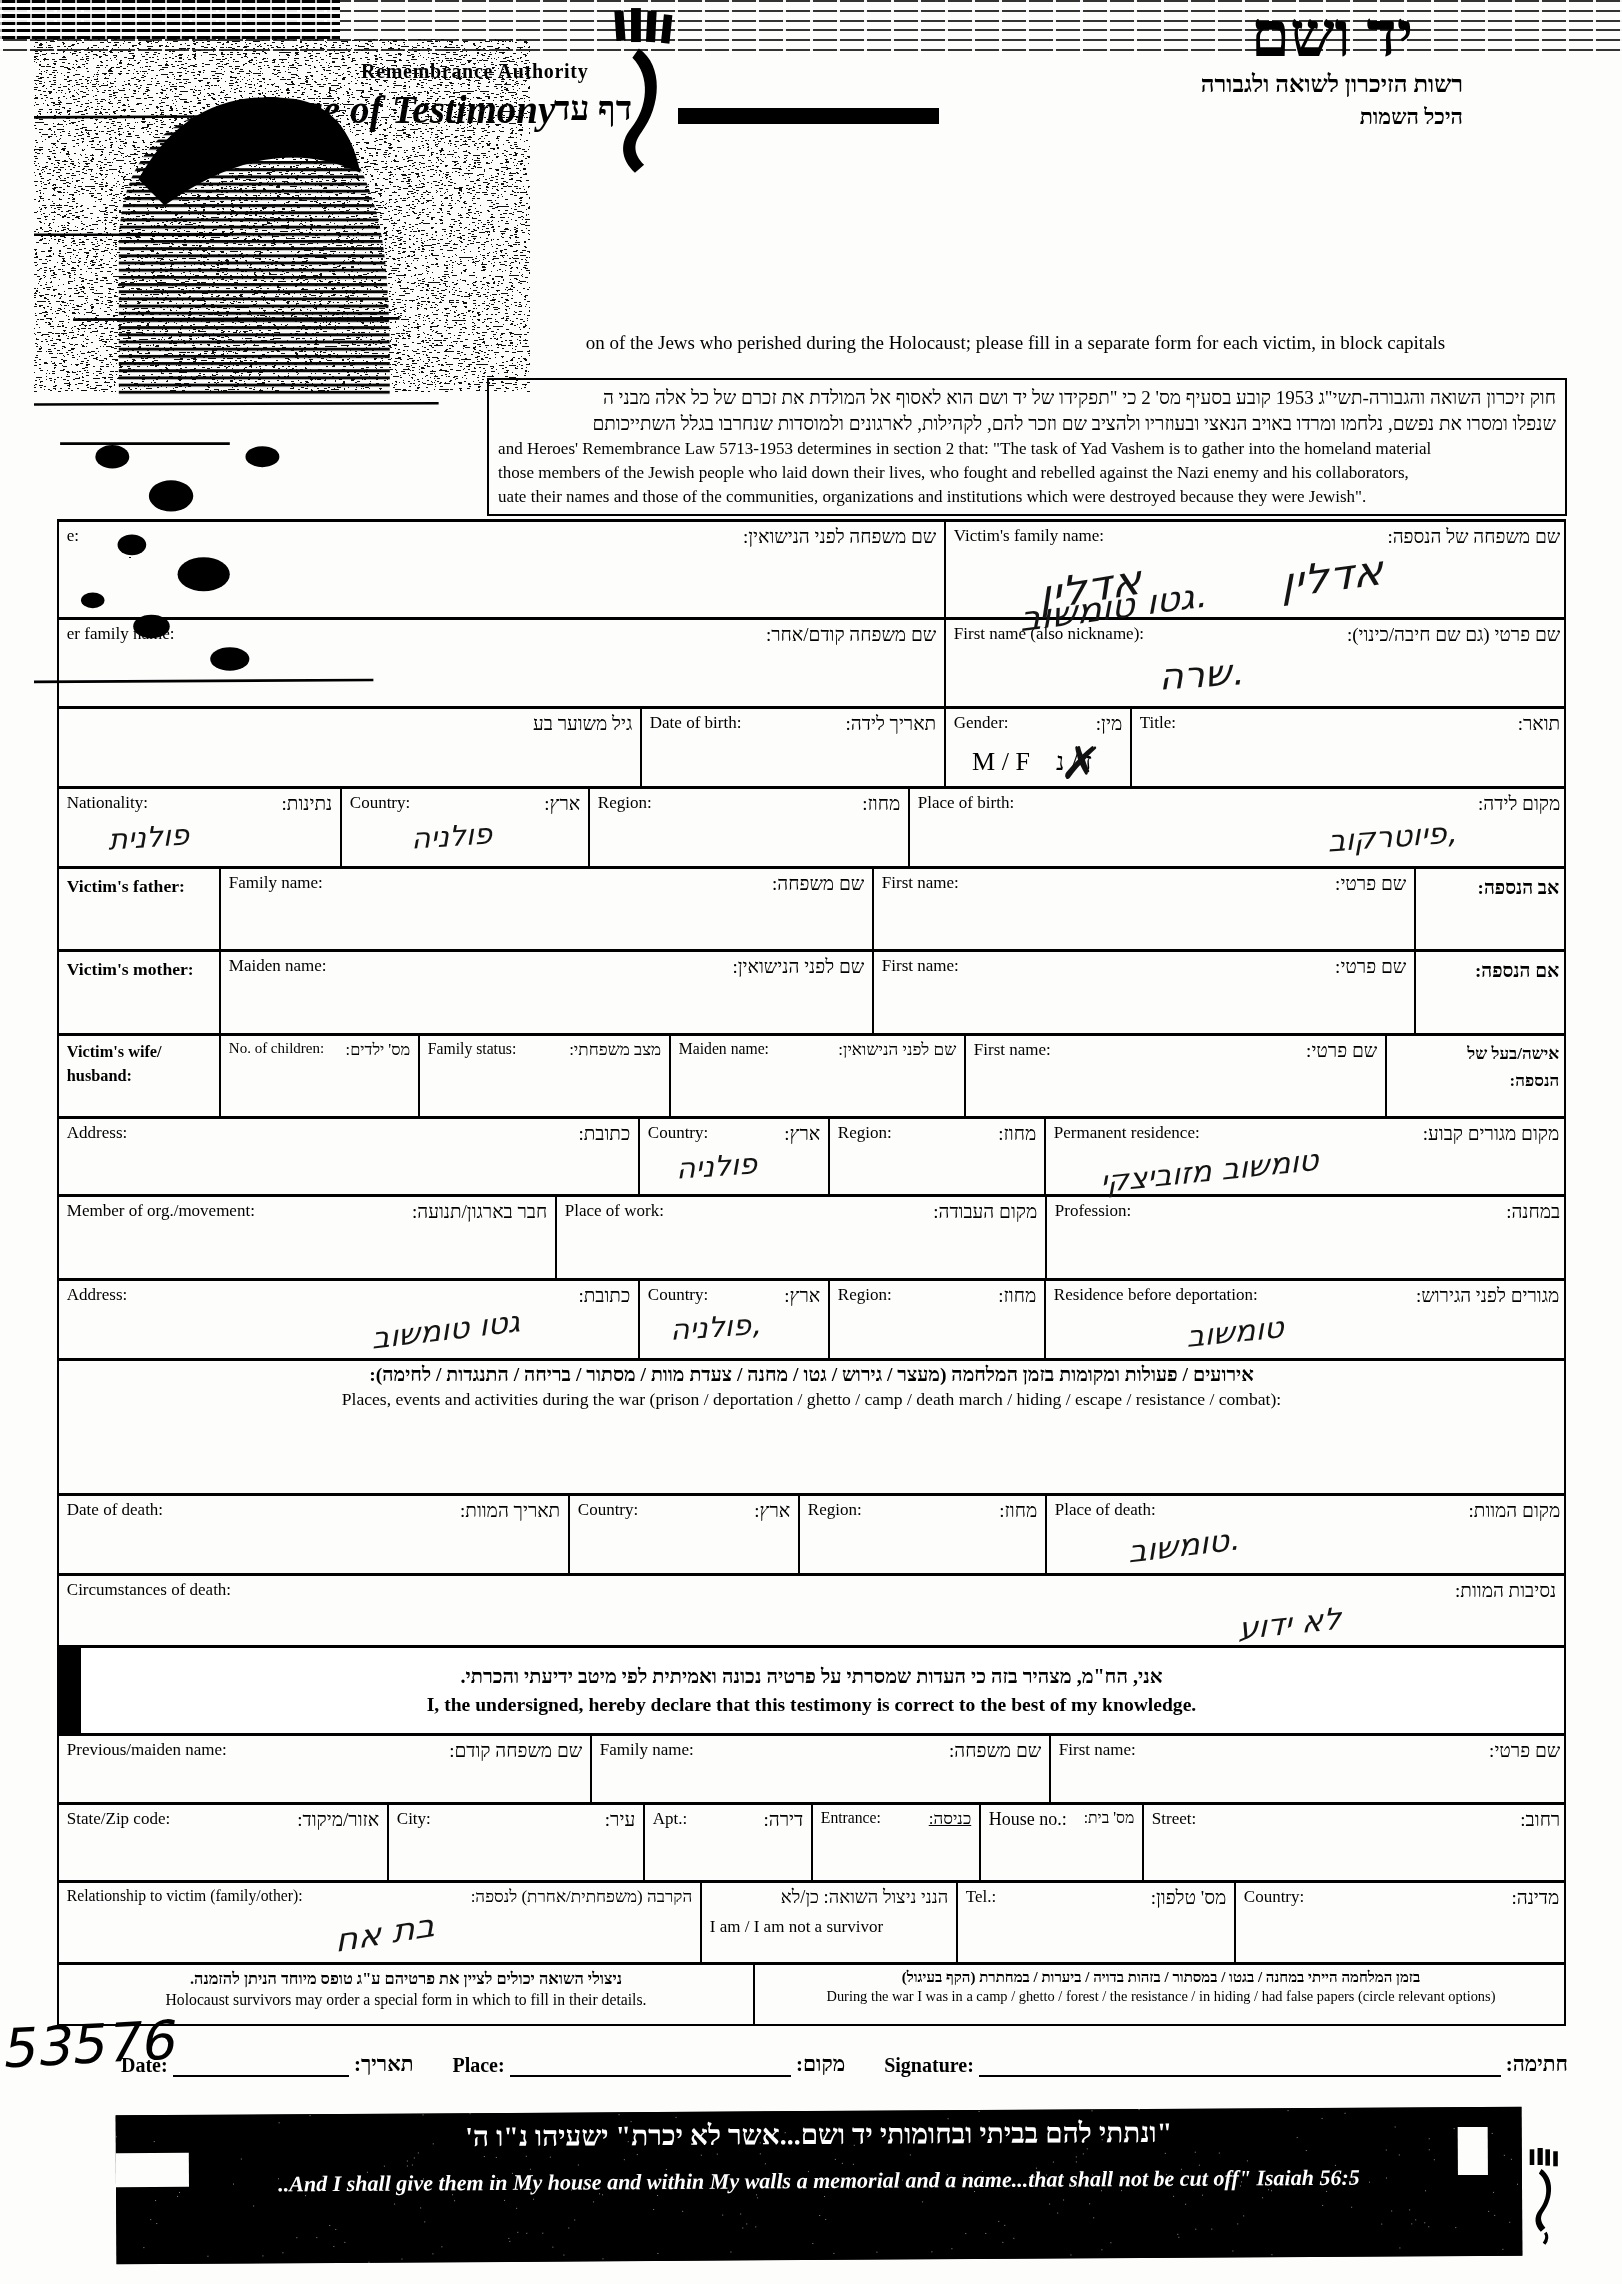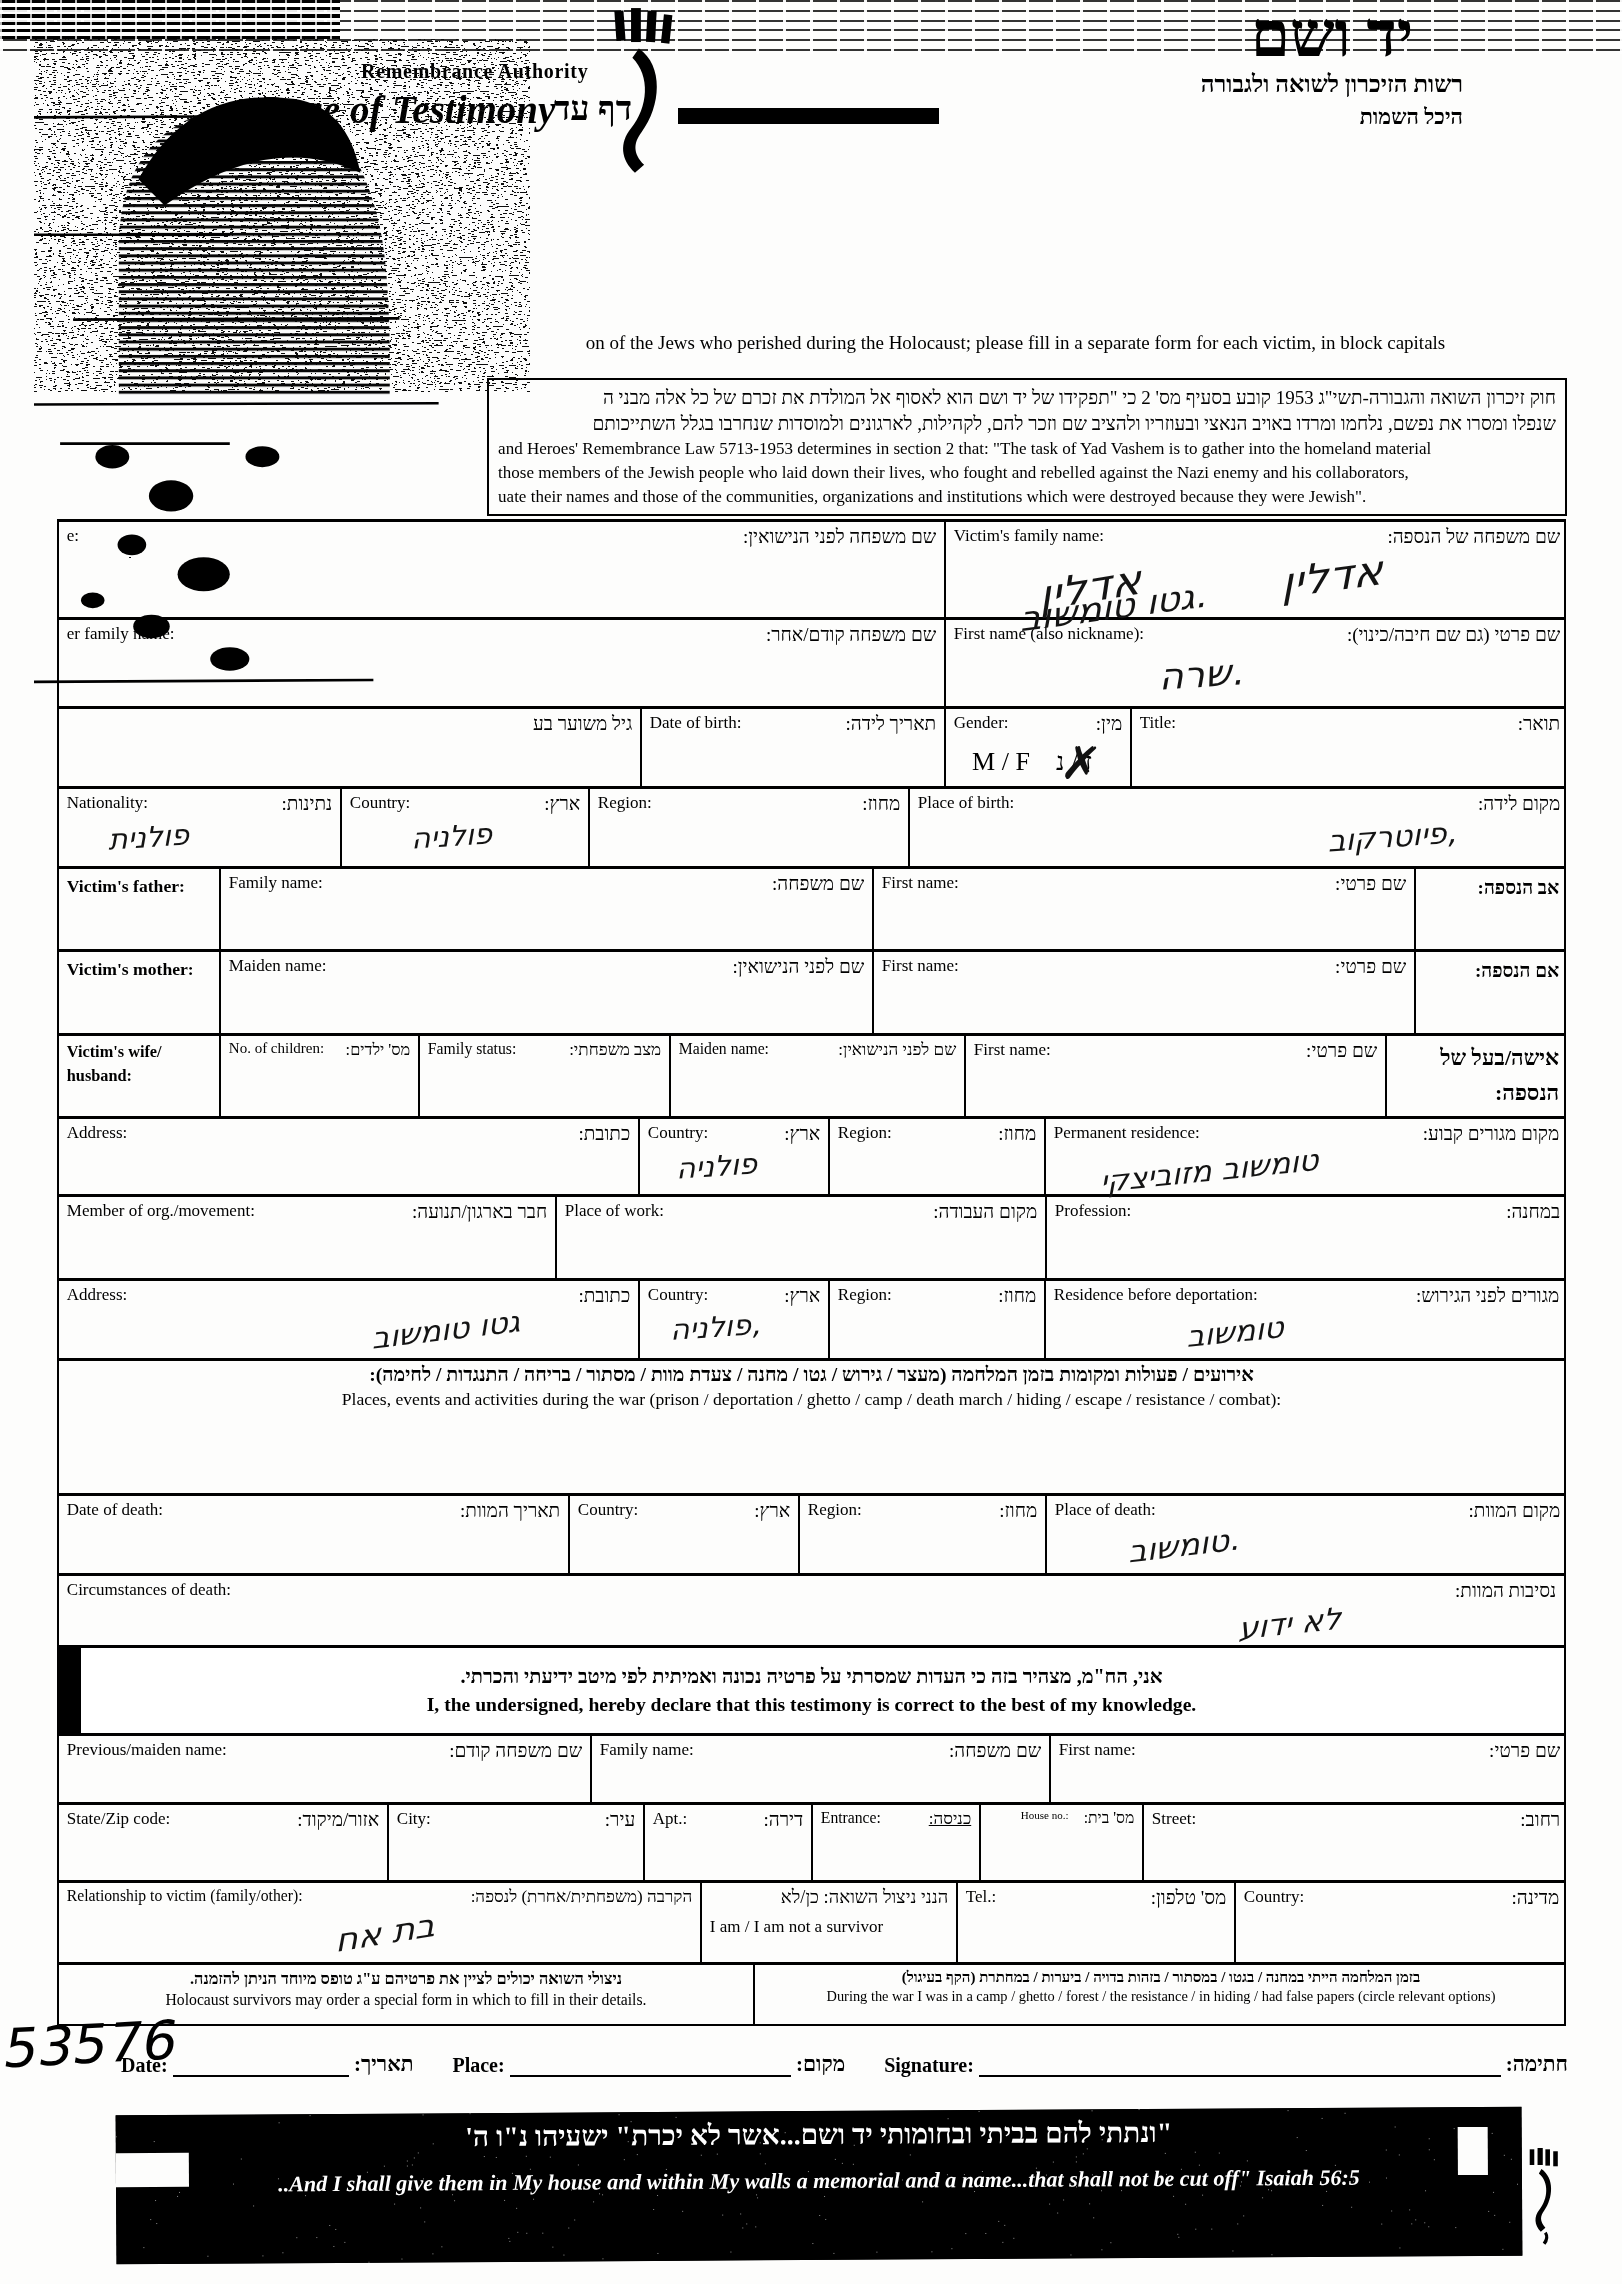--- a/index.html
+++ b/index.html
@@ -337,21 +337,21 @@
             <span class="lbl-en" style="font-size:15.7px;">Maiden name:</span>
           <span class="lbl-he" style="font-size:17px;">שם לפני הנישואין:</span>
           </div>
       </div>
       <div class="cell" style="flex:0 0 421px;">
         <div class="cell-head">
             <span class="lbl-en">First name:</span>
           <span class="lbl-he">שם פרטי:</span>
           </div>
       </div>
-      <div class="cell stub-he" style="flex:0 0 182px;font-size:22px;padding-left:40px;">אישה/בעל של הנספה:</div>
+      <div class="cell stub-he" style="flex:0 0 182px;font-size:17px;padding-left:40px;">אישה/בעל של הנספה:</div>
     </div>
 
     <div class="row" style="min-height:78px;">
       <div class="cell" style="flex:0 0 579px;">
         <div class="cell-head">
             <span class="lbl-en">Address:</span>
           <span class="lbl-he">כתובת:</span>
           </div>
       </div>
       <div class="cell" style="flex:0 0 190px;">
@@ -517,21 +517,21 @@
           </div>
       </div>
       <div class="cell" style="flex:0 0 168px;">
         <div class="cell-head">
             <span class="lbl-en" style="font-size:15.7px;">Entrance:</span>
           <span class="lbl-he" style="font-size:17px;text-decoration:underline;">כניסה:</span>
           </div>
       </div>
       <div class="cell" style="flex:0 0 163px;">
         <div class="cell-head">
-            <span class="lbl-en" style="font-size:11px;margin-left:32px;">House no.:</span>
+            <span class="lbl-en" style="font-size:18px;">House no.:</span>
           <span class="lbl-he" style="font-size:15.7px;">מס' בית:</span>
           </div>
       </div>
       <div class="cell" style="flex:0 0 426px;">
         <div class="cell-head">
             <span class="lbl-en">Street:</span>
           <span class="lbl-he">רחוב:</span>
           </div>
       </div>
     </div>

